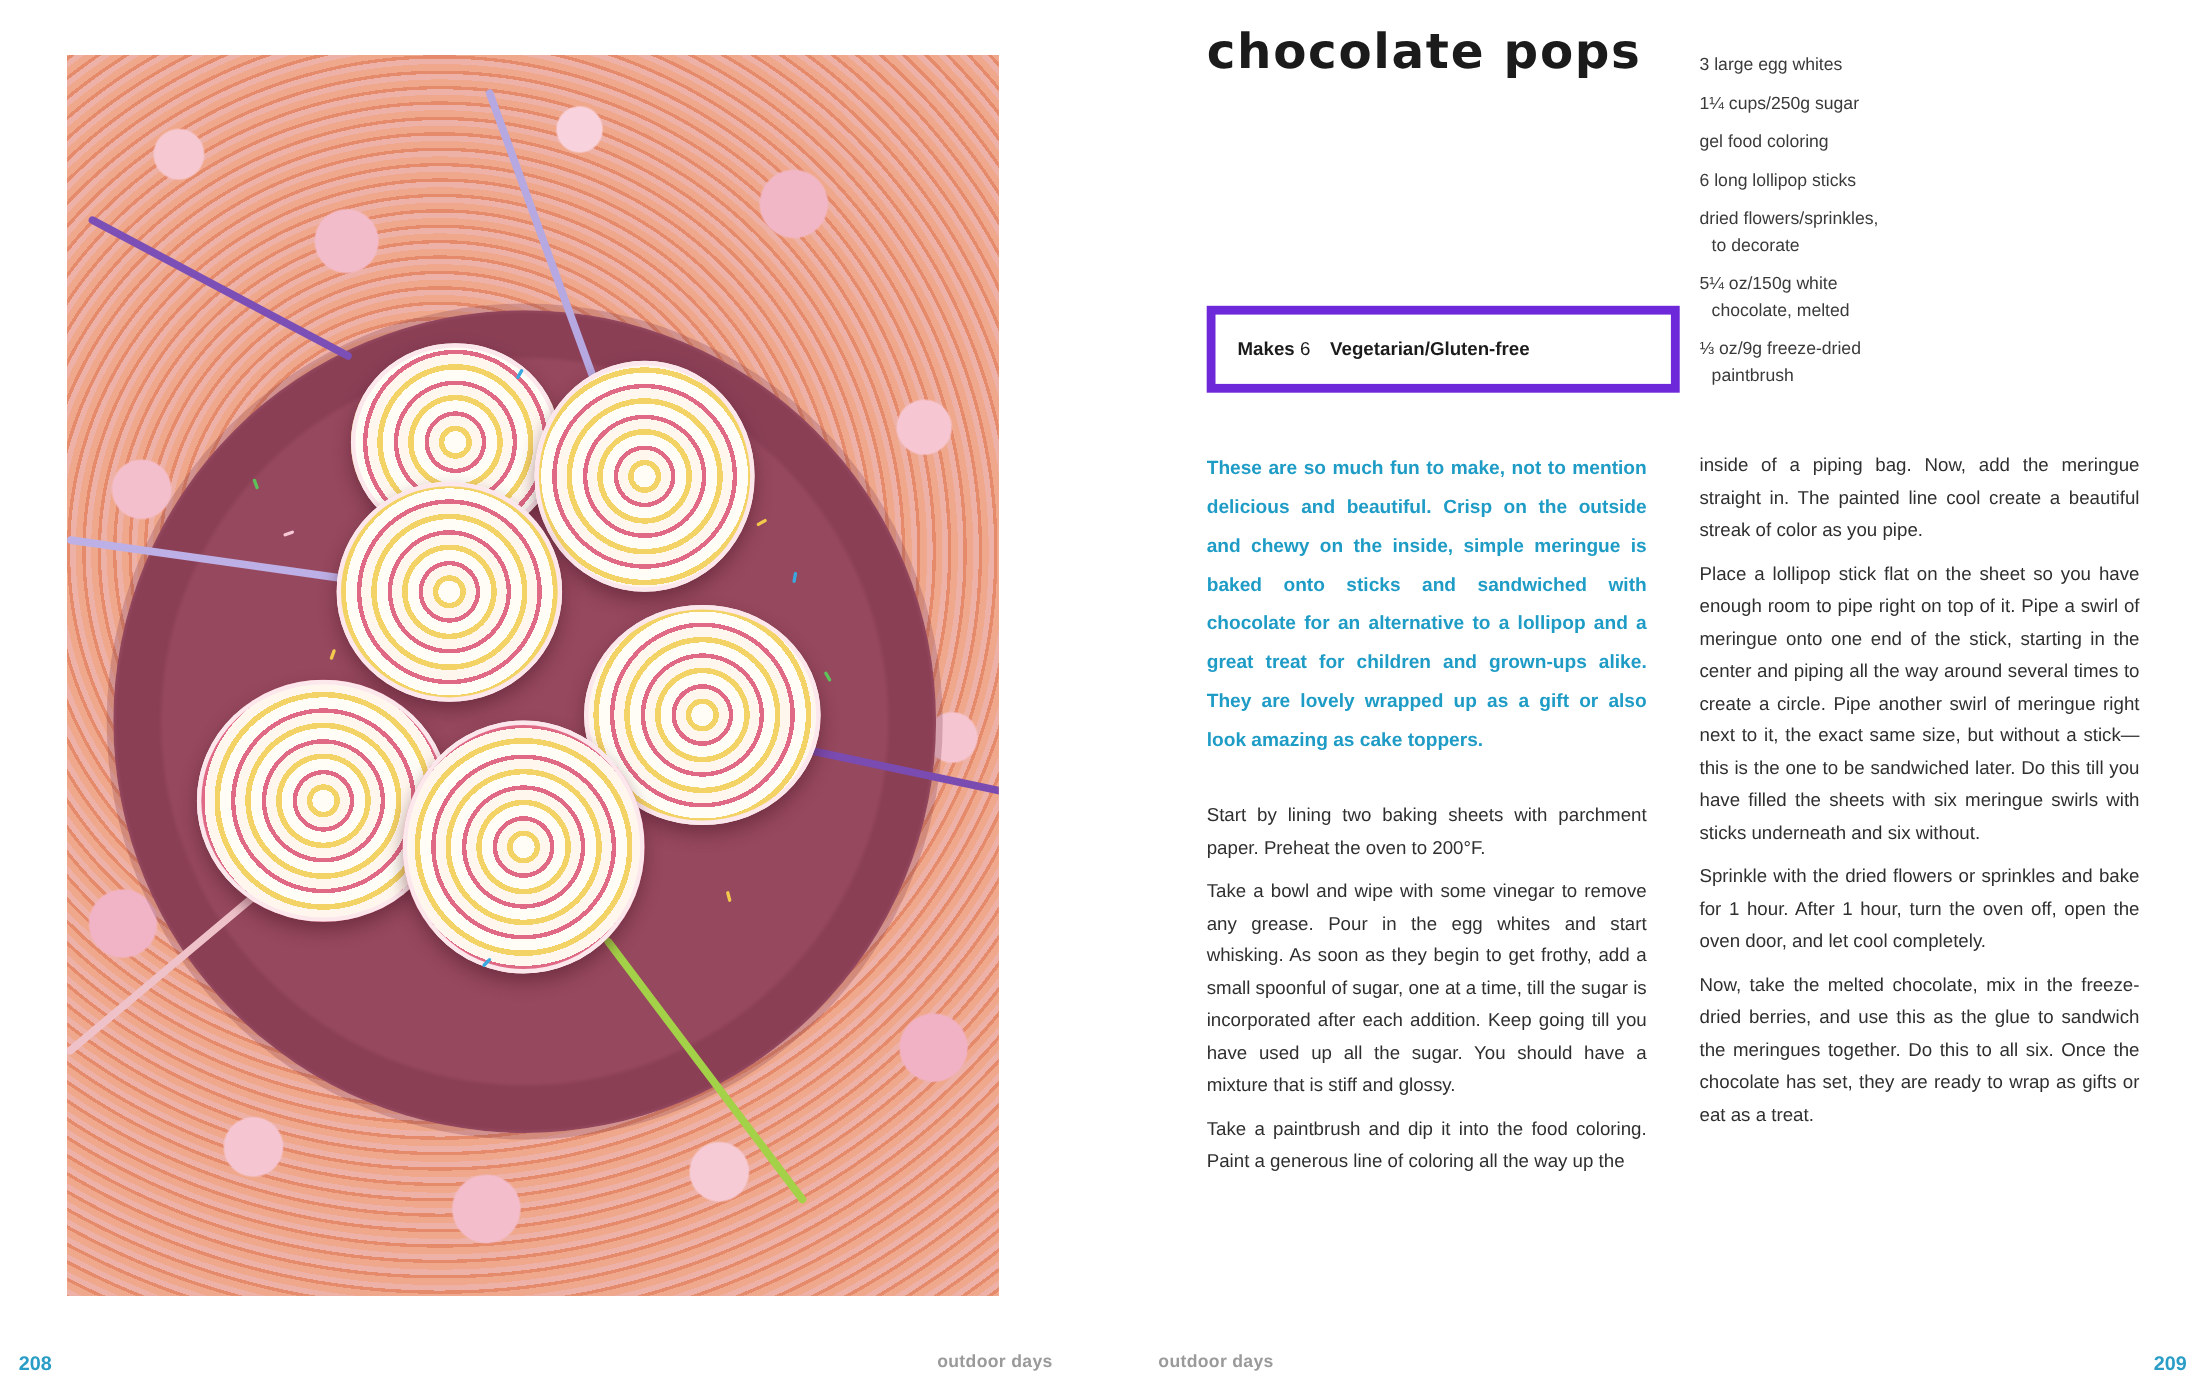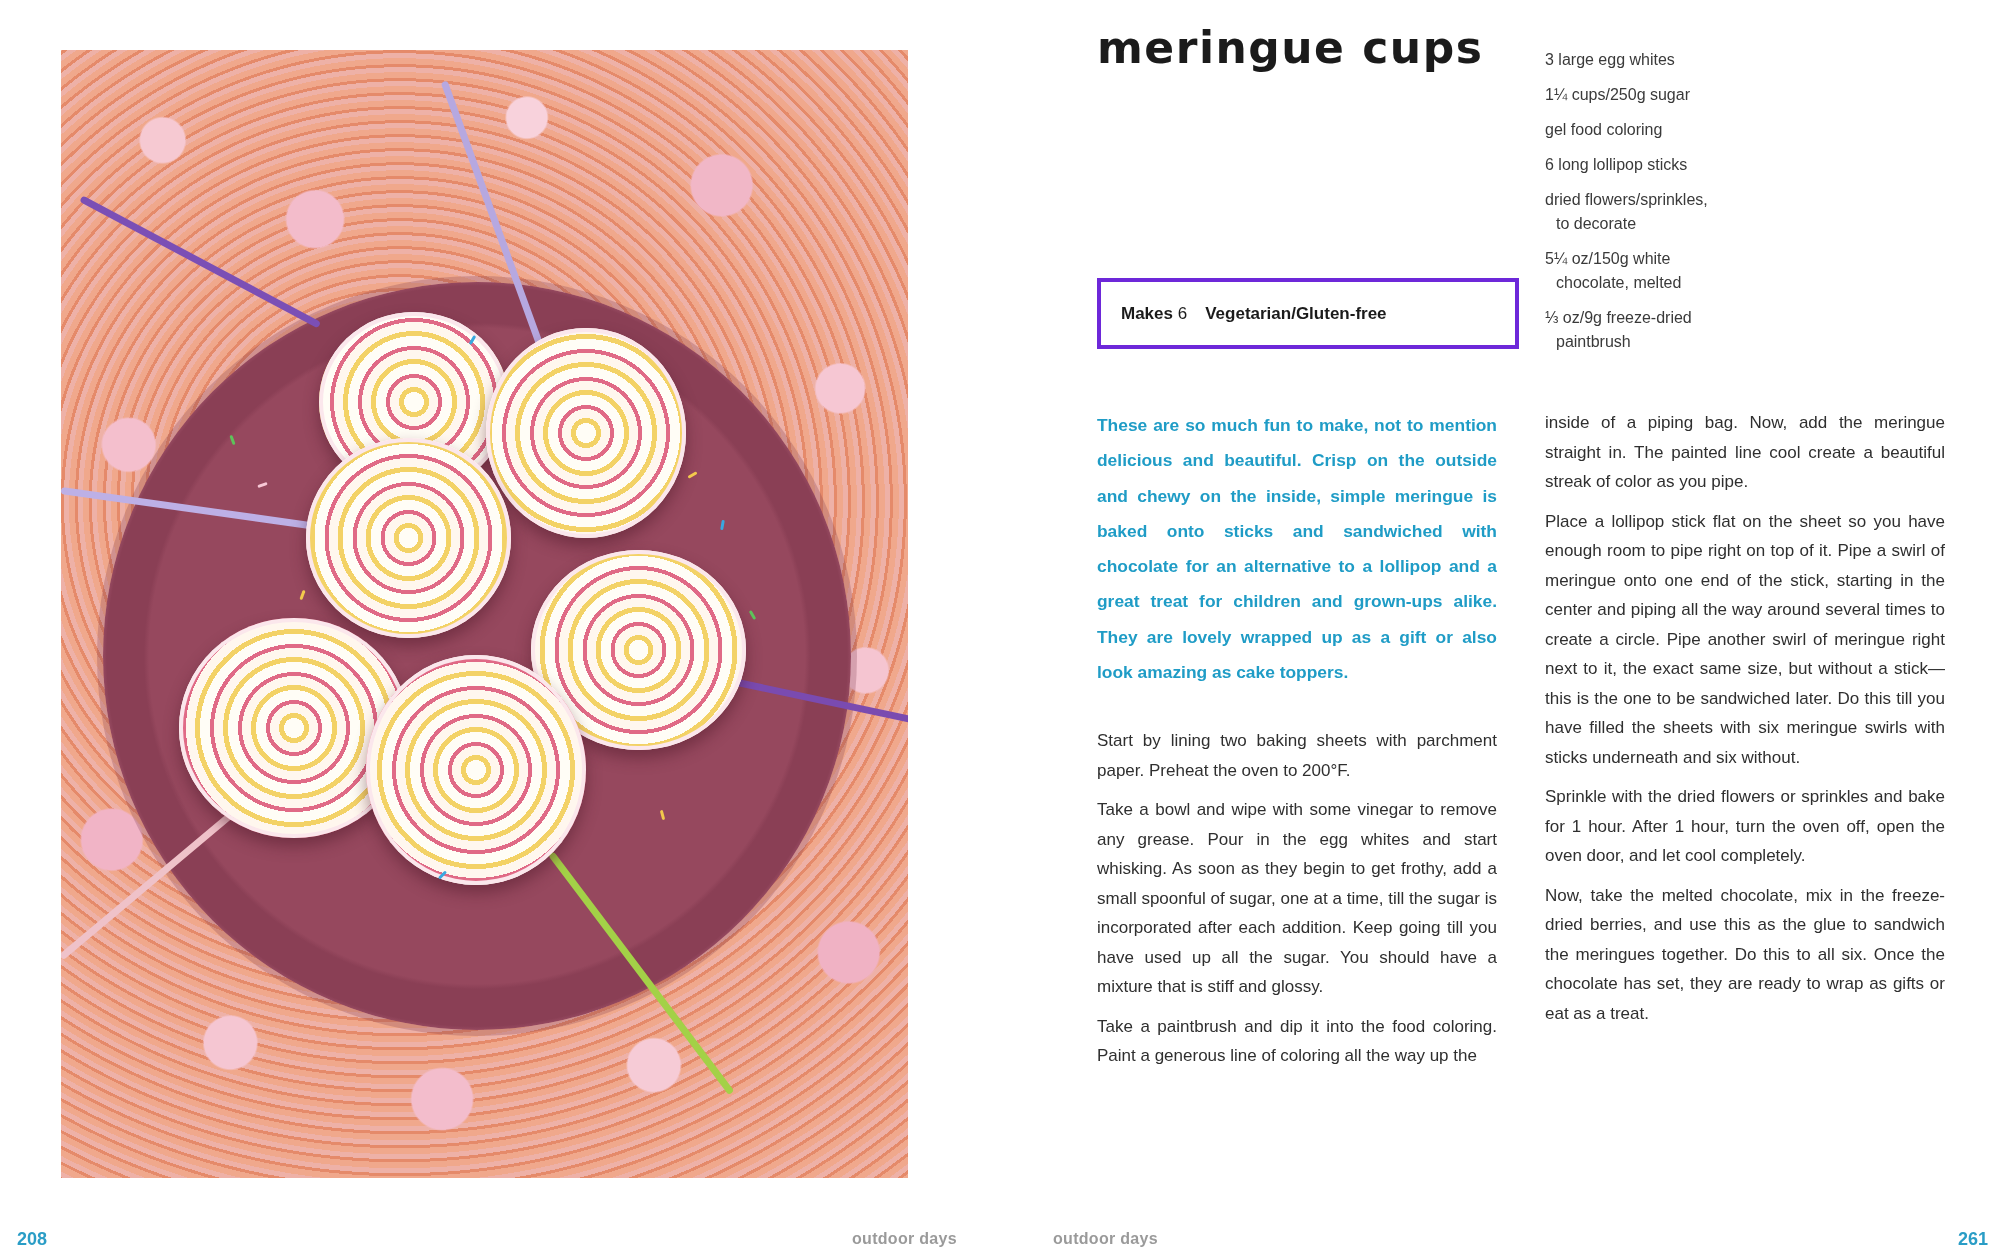--- a/index.html
+++ b/index.html
@@ -35,21 +35,21 @@
 
   
   .title { position:absolute; left:1097px; top:22px; margin:0; font-family:"DejaVu Sans", sans-serif;
            font-weight:bold; font-size:44px; letter-spacing:1.5px; color:#1b1b1b; }
 
   .ingredients { position:absolute; left:1545px; top:48px; width:220px; margin:0; padding:0; list-style:none;
                  font-size:16px; line-height:24px; color:#3a3a3a; }
   .ingredients li { margin-bottom:11px; }
   .ingredients li .cont { display:block; padding-left:11px; }
 
-  .info-box { position:absolute; left:1097px; top:278px; width:394px; height:63px; border:4px solid #6d28d9;
+  .info-box { position:absolute; left:1097px; top:278px; width:394px; height:63px; border:8px solid #6d28d9;
               display:flex; align-items:center; padding-left:20px; box-sizing:content-box; font-size:17px;
               font-weight:bold; color:#1b1b1b; }
   .info-box .makes { margin-right:18px; font-weight:bold; }
   .info-box .makes .num { font-weight:normal; }
 
   .intro { position:absolute; left:1097px; top:408px; width:400px; margin:0; font-size:17.4px; line-height:35.3px;
            font-weight:bold; color:#1f9cc6; text-align:justify; }
 
   .method { position:absolute; width:400px; font-size:17px; line-height:29.5px; color:#2f2f2f; text-align:justify; }
   .method p { margin:0 0 10px 0; }
@@ -86,21 +86,21 @@
   <div class="sprinkle" style="left:200px; top:430px; background:#f7c8d6; transform:rotate(70deg);"></div>
   <div class="sprinkle" style="left:690px; top:560px; background:#5ec25a; transform:rotate(-30deg);"></div>
   <div class="sprinkle" style="left:240px; top:540px; background:#f2c94c; transform:rotate(20deg);"></div>
   <div class="sprinkle" style="left:600px; top:760px; background:#f2c94c; transform:rotate(-15deg);"></div>
   <div class="sprinkle" style="left:380px; top:820px; background:#39a8e0; transform:rotate(45deg);"></div>
 </div>
 
 <div class="folio" style="left:17px;">208</div>
 <div class="running" style="left:852px;">outdoor days</div>
 
-<h1 class="title">meringue cups</h1>
+<h1 class="title">chocolate pops</h1>
 
 <ul class="ingredients">
   <li><span>3 large egg whites</span></li>
   <li><span>1¼ cups/250g sugar</span></li>
   <li><span>gel food coloring</span></li>
   <li><span>6 long lollipop sticks</span></li>
   <li><span>dried flowers/sprinkles,</span><span class="cont">to decorate</span></li>
   <li><span>5¼ oz/150g white</span><span class="cont">chocolate, melted</span></li>
   <li><span>⅓ oz/9g freeze-dried</span><span class="cont">paintbrush</span></li>
 </ul>
@@ -119,13 +119,13 @@
 </div>
 
 <div class="method col2">
   <p>inside of a piping bag. Now, add the meringue straight in. The painted line cool create a beautiful streak of color as you pipe.</p>
   <p>Place a lollipop stick flat on the sheet so you have enough room to pipe right on top of it. Pipe a swirl of meringue onto one end of the stick, starting in the center and piping all the way around several times to create a circle. Pipe another swirl of meringue right next to it, the exact same size, but without a stick—this is the one to be sandwiched later. Do this till you have filled the sheets with six meringue swirls with sticks underneath and six without.</p>
   <p>Sprinkle with the dried flowers or sprinkles and bake for 1 hour. After 1 hour, turn the oven off, open the oven door, and let cool completely.</p>
   <p>Now, take the melted chocolate, mix in the freeze-dried berries, and use this as the glue to sandwich the meringues together. Do this to all six. Once the chocolate has set, they are ready to wrap as gifts or eat as a treat.</p>
 </div>
 
 <div class="running" style="left:1053px;">outdoor days</div>
-<div class="folio" style="left:1958px;">261</div>
+<div class="folio" style="left:1958px;">209</div>
 
 </body></html>

